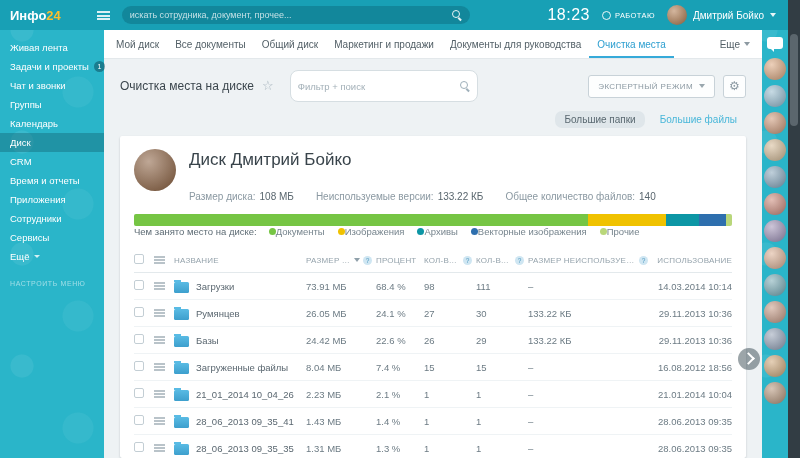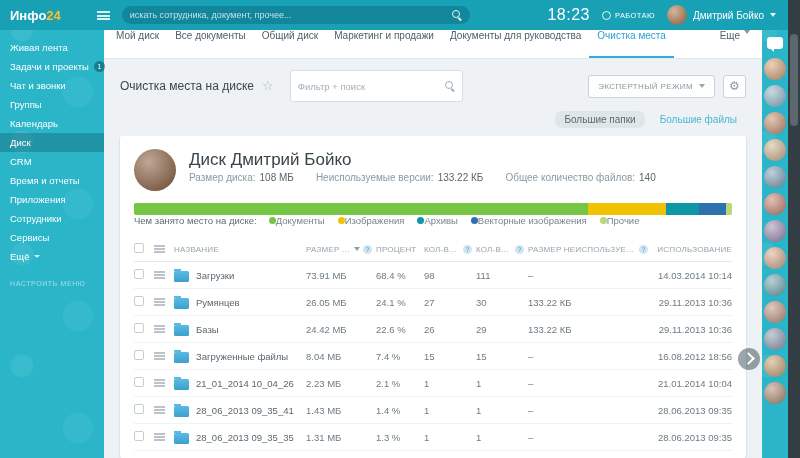--- a/index.html
+++ b/index.html
@@ -40,45 +40,45 @@
   .sidebar{position:absolute;left:0;top:30px;bottom:0;width:104px;padding-top:8px;z-index:4}
   .side-item{display:flex;align-items:center;gap:5px;padding:4px 10px;color:#fff;font-size:9.5px;cursor:pointer;white-space:nowrap}
   .side-item.active{background:rgba(13,84,98,.35)}
   .side-badge{min-width:11px;height:11px;border-radius:6px;background:rgba(10,70,85,.5);color:#fff;font-size:7px;display:inline-flex;align-items:center;justify-content:center;padding:0 3px}
   .side-chev{width:0;height:0;border-left:3px solid transparent;border-right:3px solid transparent;border-top:3.5px solid rgba(255,255,255,.8)}
   .configure{margin-top:14px;padding:0 10px;font-size:7px;letter-spacing:.6px;color:rgba(255,255,255,.55);cursor:pointer}
 
   
   .main{position:absolute;left:104px;top:30px;right:38px;bottom:0;background:#eef2f4;display:flex;flex-direction:column;overflow:hidden}
   .tabs{height:29px;background:#fff;display:flex;align-items:stretch;padding:0 4px;border-bottom:1px solid #e3e8eb;flex:none}
-  .tab{display:flex;align-items:flex-start;gap:4px;padding:0 8px;font-size:10px;color:#525f66;text-decoration:none;cursor:pointer;white-space:nowrap}
+  .tab{display:flex;align-items:center;gap:4px;padding:0 8px;font-size:10px;color:#525f66;text-decoration:none;cursor:pointer;white-space:nowrap}
   .tab.active{color:#2d9fd0;box-shadow:inset 0 -2px 0 #36aad9}
   .tab.more{margin-left:auto}
 
   .subhead{display:flex;align-items:center;padding:11px 16px 9px;gap:8px;flex:none}
   .page-title{font-size:12px;font-weight:400;color:#3b464d;white-space:nowrap}
   .star{color:#a9b6bf;font-size:13px;line-height:14px;cursor:pointer}
   .star::before{content:"☆"}
-  .filter{width:173px;height:23px;background:#fff;border:1px solid #d6dee2;border-radius:3px;display:flex;align-items:center;padding:15px 7px;gap:5px;margin-left:8px;cursor:text}
+  .filter{width:188px;height:23px;background:#fff;border:1px solid #d6dee2;border-radius:8px;display:flex;align-items:center;padding:15px 7px;gap:5px;margin-left:8px;cursor:text}
   .filter input{flex:1;border:0;outline:none;font-size:9.5px;color:#5b6870;background:transparent}
   .filter input::placeholder{color:#a3b0b8}
   .mode-btn{margin-left:auto;height:23px;border:1px solid #c8d2d8;border-radius:3px;display:flex;align-items:center;gap:6px;padding:0 9px;font-size:8px;letter-spacing:.4px;color:#8b99a2;cursor:pointer;background:#fdfefe;white-space:nowrap}
   .gear-btn{width:23px;height:23px;border:1px solid #c8d2d8;border-radius:3px;background:#fdfefe;display:flex;align-items:center;justify-content:center;cursor:pointer;flex:none}
   .gear{color:#8b99a2;font-size:12px;line-height:1}
   .gear::before{content:"⚙"}
 
   .view-tabs{display:flex;justify-content:flex-end;gap:6px;padding:0 16px 8px;flex:none}
   .view-tab{font-size:10px;color:#49b7d9;cursor:pointer;padding:3px 9px;border-radius:7px;text-decoration:none;white-space:nowrap}
   .view-tab.active{color:#5a6971;background:#dfe6ea}
 
   
   .card{margin:0 16px;background:#fff;border-radius:2px;box-shadow:0 1px 2px rgba(40,60,70,.25);padding:13px 14px 0;flex:1;overflow:hidden}
   .card-head{display:flex;gap:13px;align-items:flex-start}
   .owner-avatar{width:42px;height:42px;flex:none;background-color:#8a5f3f}
-  .disk-title{font-size:17px;font-weight:400;color:#39444b;margin:1px 0 2px}
+  .disk-title{font-size:17px;font-weight:400;color:#39444b;margin:1px 0 21px}
   .stats{display:flex;gap:22px;font-size:10px;white-space:nowrap}
   .stat{display:inline-flex;gap:4px}
   .stat-label{color:#8b99a2}
   .stat-value{color:#59666e}
   .usage-bar{display:flex;height:12px;margin-top:12px;border-radius:2px;overflow:hidden;background:#e4eaed}
   .seg{height:100%}
   .legend{display:flex;align-items:center;gap:12px;font-size:9.5px}
   .legend-caption{color:#5d6b74}
   .legend-items{display:flex;gap:13px;color:#76848d}
   .li{display:inline-flex;align-items:center;}

